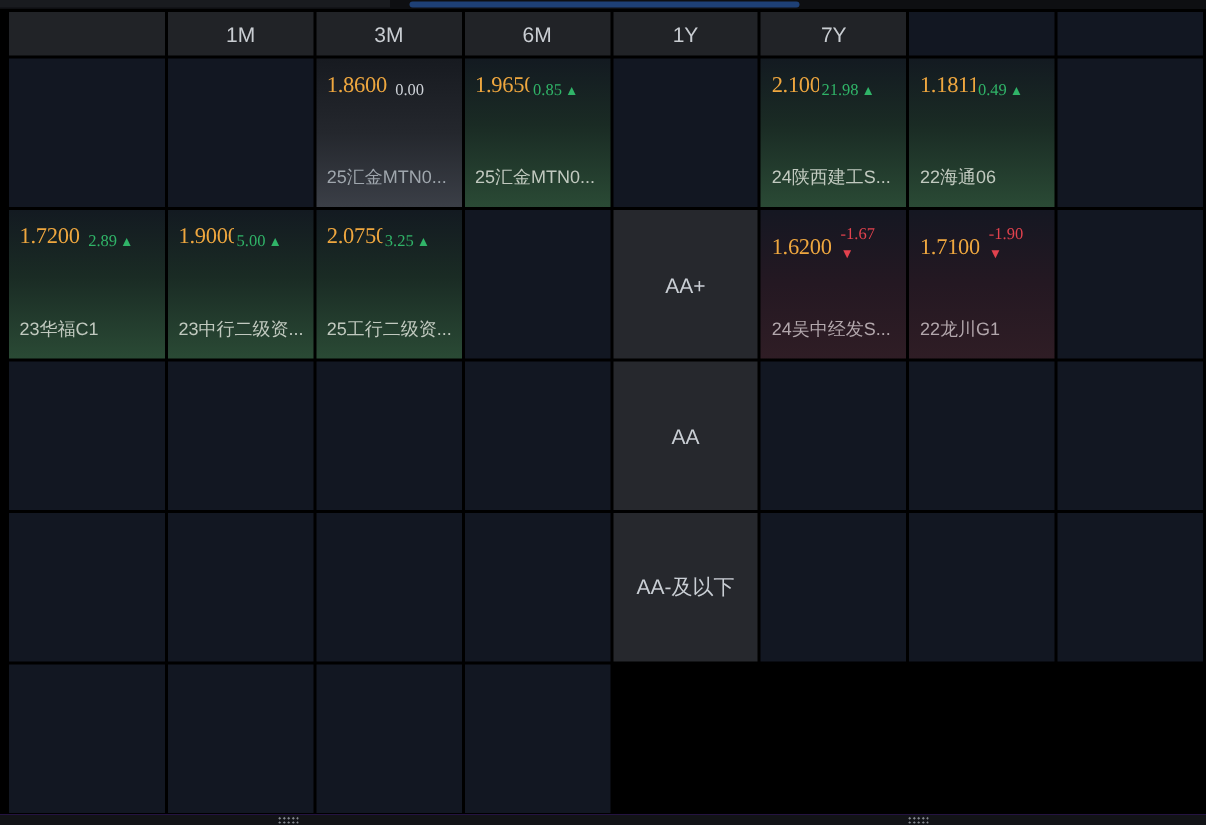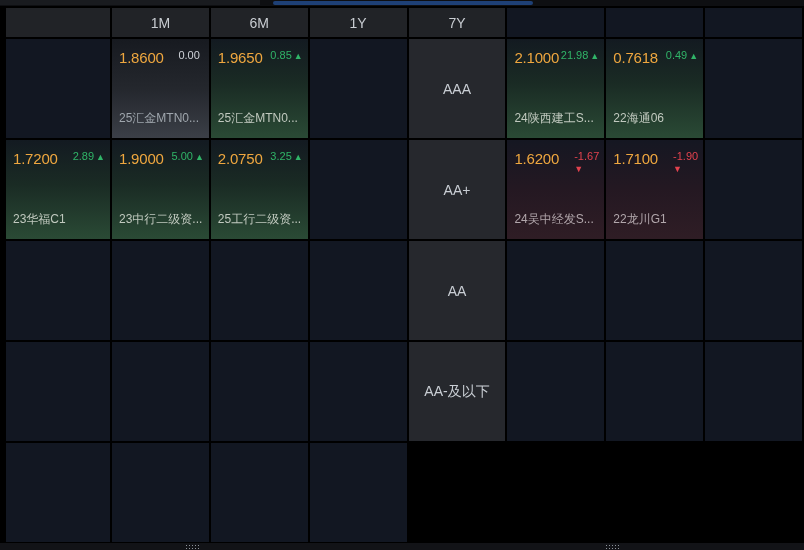--- a/index.html
+++ b/index.html
@@ -18,21 +18,21 @@
   .cell{overflow:hidden;}
   .head{background:#212327;color:#c9cdd2;font-size:14px;display:flex;align-items:center;justify-content:center;}
   .corner{background:#212327;}
   .label{background:#26282d;color:#c9ced4;display:flex;flex-direction:column;align-items:center;justify-content:center;font-size:14px;gap:4px;text-align:center;}
   .lab-sub{font-size:12.5px;}
   .data{background:#121722;position:relative;}
   .data.up{background:linear-gradient(180deg,#131a21 0%,#1a2b24 45%,#2a4a35 100%);}
   .data.down{background:linear-gradient(180deg,#151722 0%,#241822 50%,#2f1d25 100%);}
   .data.flat{background:linear-gradient(180deg,#171a20 0%,#24272d 50%,#3b3f47 100%);}
 
-  .cell-top{display:flex;justify-content:space-between;align-items:flex-start;padding:10px 5px 0 7px;gap:2px;}
+  .cell-top{display:flex;justify-content:space-between;align-items:flex-end;padding:10px 21px 0 7px;gap:2px;font-family:Liberation Serif, serif;}
   .yield{color:#efa73f;font-size:15px;letter-spacing:-0.2px;white-space:nowrap;overflow:hidden;flex:0 1 auto;}
   .change{font-size:11px;white-space:nowrap;flex:0 0 auto;display:flex;align-items:baseline;gap:2px;}
   .change.up{color:#30b468;}
   .change.down{color:#e2424e;flex-direction:column;}
   .change.flat{color:#ced2d8;padding-right:4px;}
   .tri{font-size:9px;}
 
   .bond{position:absolute;left:7px;bottom:11px;font-size:12px;white-space:nowrap;overflow:hidden;max-width:90%;}
   .up .bond{color:#c1c9bf;}
   .down .bond{color:#b2a7ac;margin-top:44px;}
@@ -51,20 +51,21 @@
 
 <div class="panel">
   <div class="top-strip">
     <div class="track-left"></div>
     <div class="thumb"></div>
   </div>
 
   <div class="grid" id="grid">
       <div class="cell head corner"></div>
       <div class="cell head">1M</div>
+      <div class="cell head">3M</div>
       <div class="cell head">6M</div>
       <div class="cell head">1Y</div>
       <div class="cell head">7Y</div>
       <div class="cell data empty"></div>
       <div class="cell data empty"></div>
       <div class="cell data empty"></div>
       <div class="cell data empty"></div>
       <div class="cell data flat">
         <div class="cell-top">
           <div class="yield" style="display: inline-block;">1.8600</div>
@@ -78,36 +79,33 @@
         <div class="cell-top">
           <div class="yield" style="display: inline-block;">1.9650</div>
           <div class="change up">
             <div class="chnum">0.85</div>
             <div class="tri">▲</div>
           </div>
         </div>
         <div class="bond">25汇金MTN0...</div>
       </div>
       <div class="cell data empty"></div>
-      <div class="cell label">
-        <div class="lab-main">AAA</div>
-      </div>
       <div class="cell data up">
         <div class="cell-top">
           <div class="yield" style="display: inline-block;">2.1000</div>
           <div class="change up">
             <div class="chnum">21.98</div>
             <div class="tri">▲</div>
           </div>
         </div>
         <div class="bond">24陕西建工S...</div>
       </div>
       <div class="cell data up">
         <div class="cell-top">
-          <div class="yield" style="display: inline-block;">0.7618</div>
+          <div class="yield" style="display: inline-block;">1.1811</div>
           <div class="change up">
             <div class="chnum">0.49</div>
             <div class="tri">▲</div>
           </div>
         </div>
         <div class="bond">22海通06</div>
       </div>
       <div class="cell data empty"></div>
       <div class="cell data up">
         <div class="cell-top">

